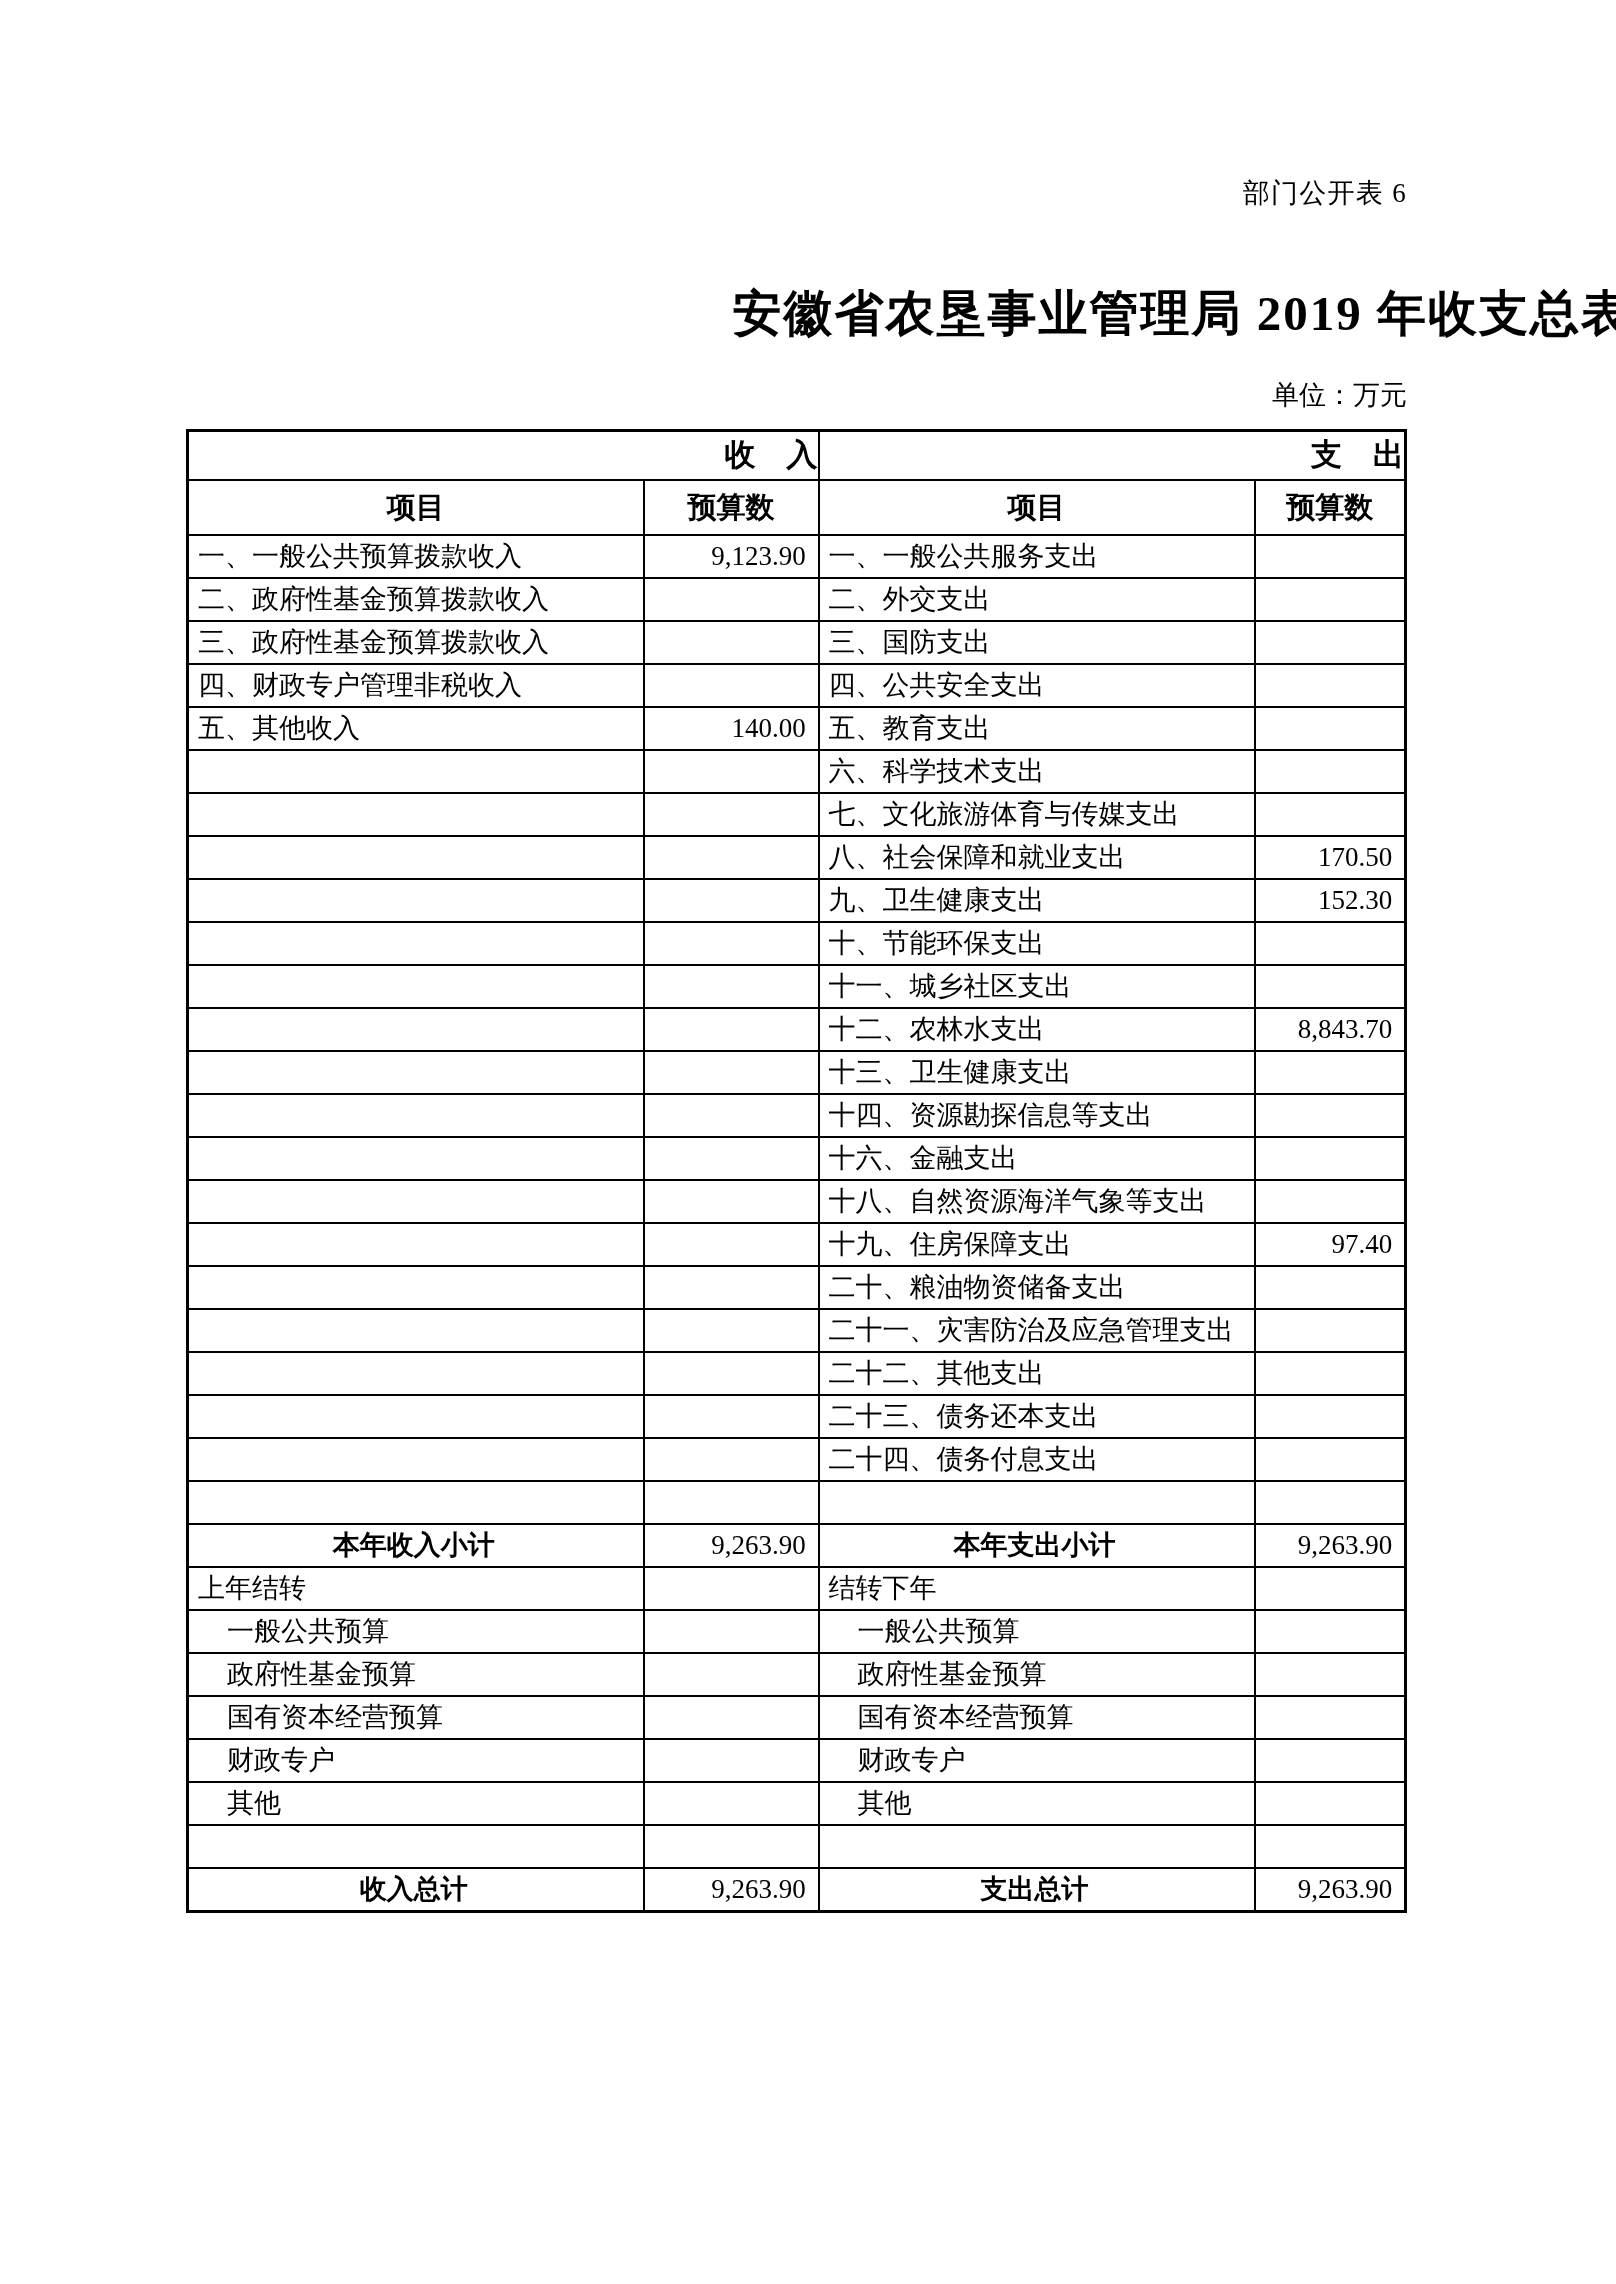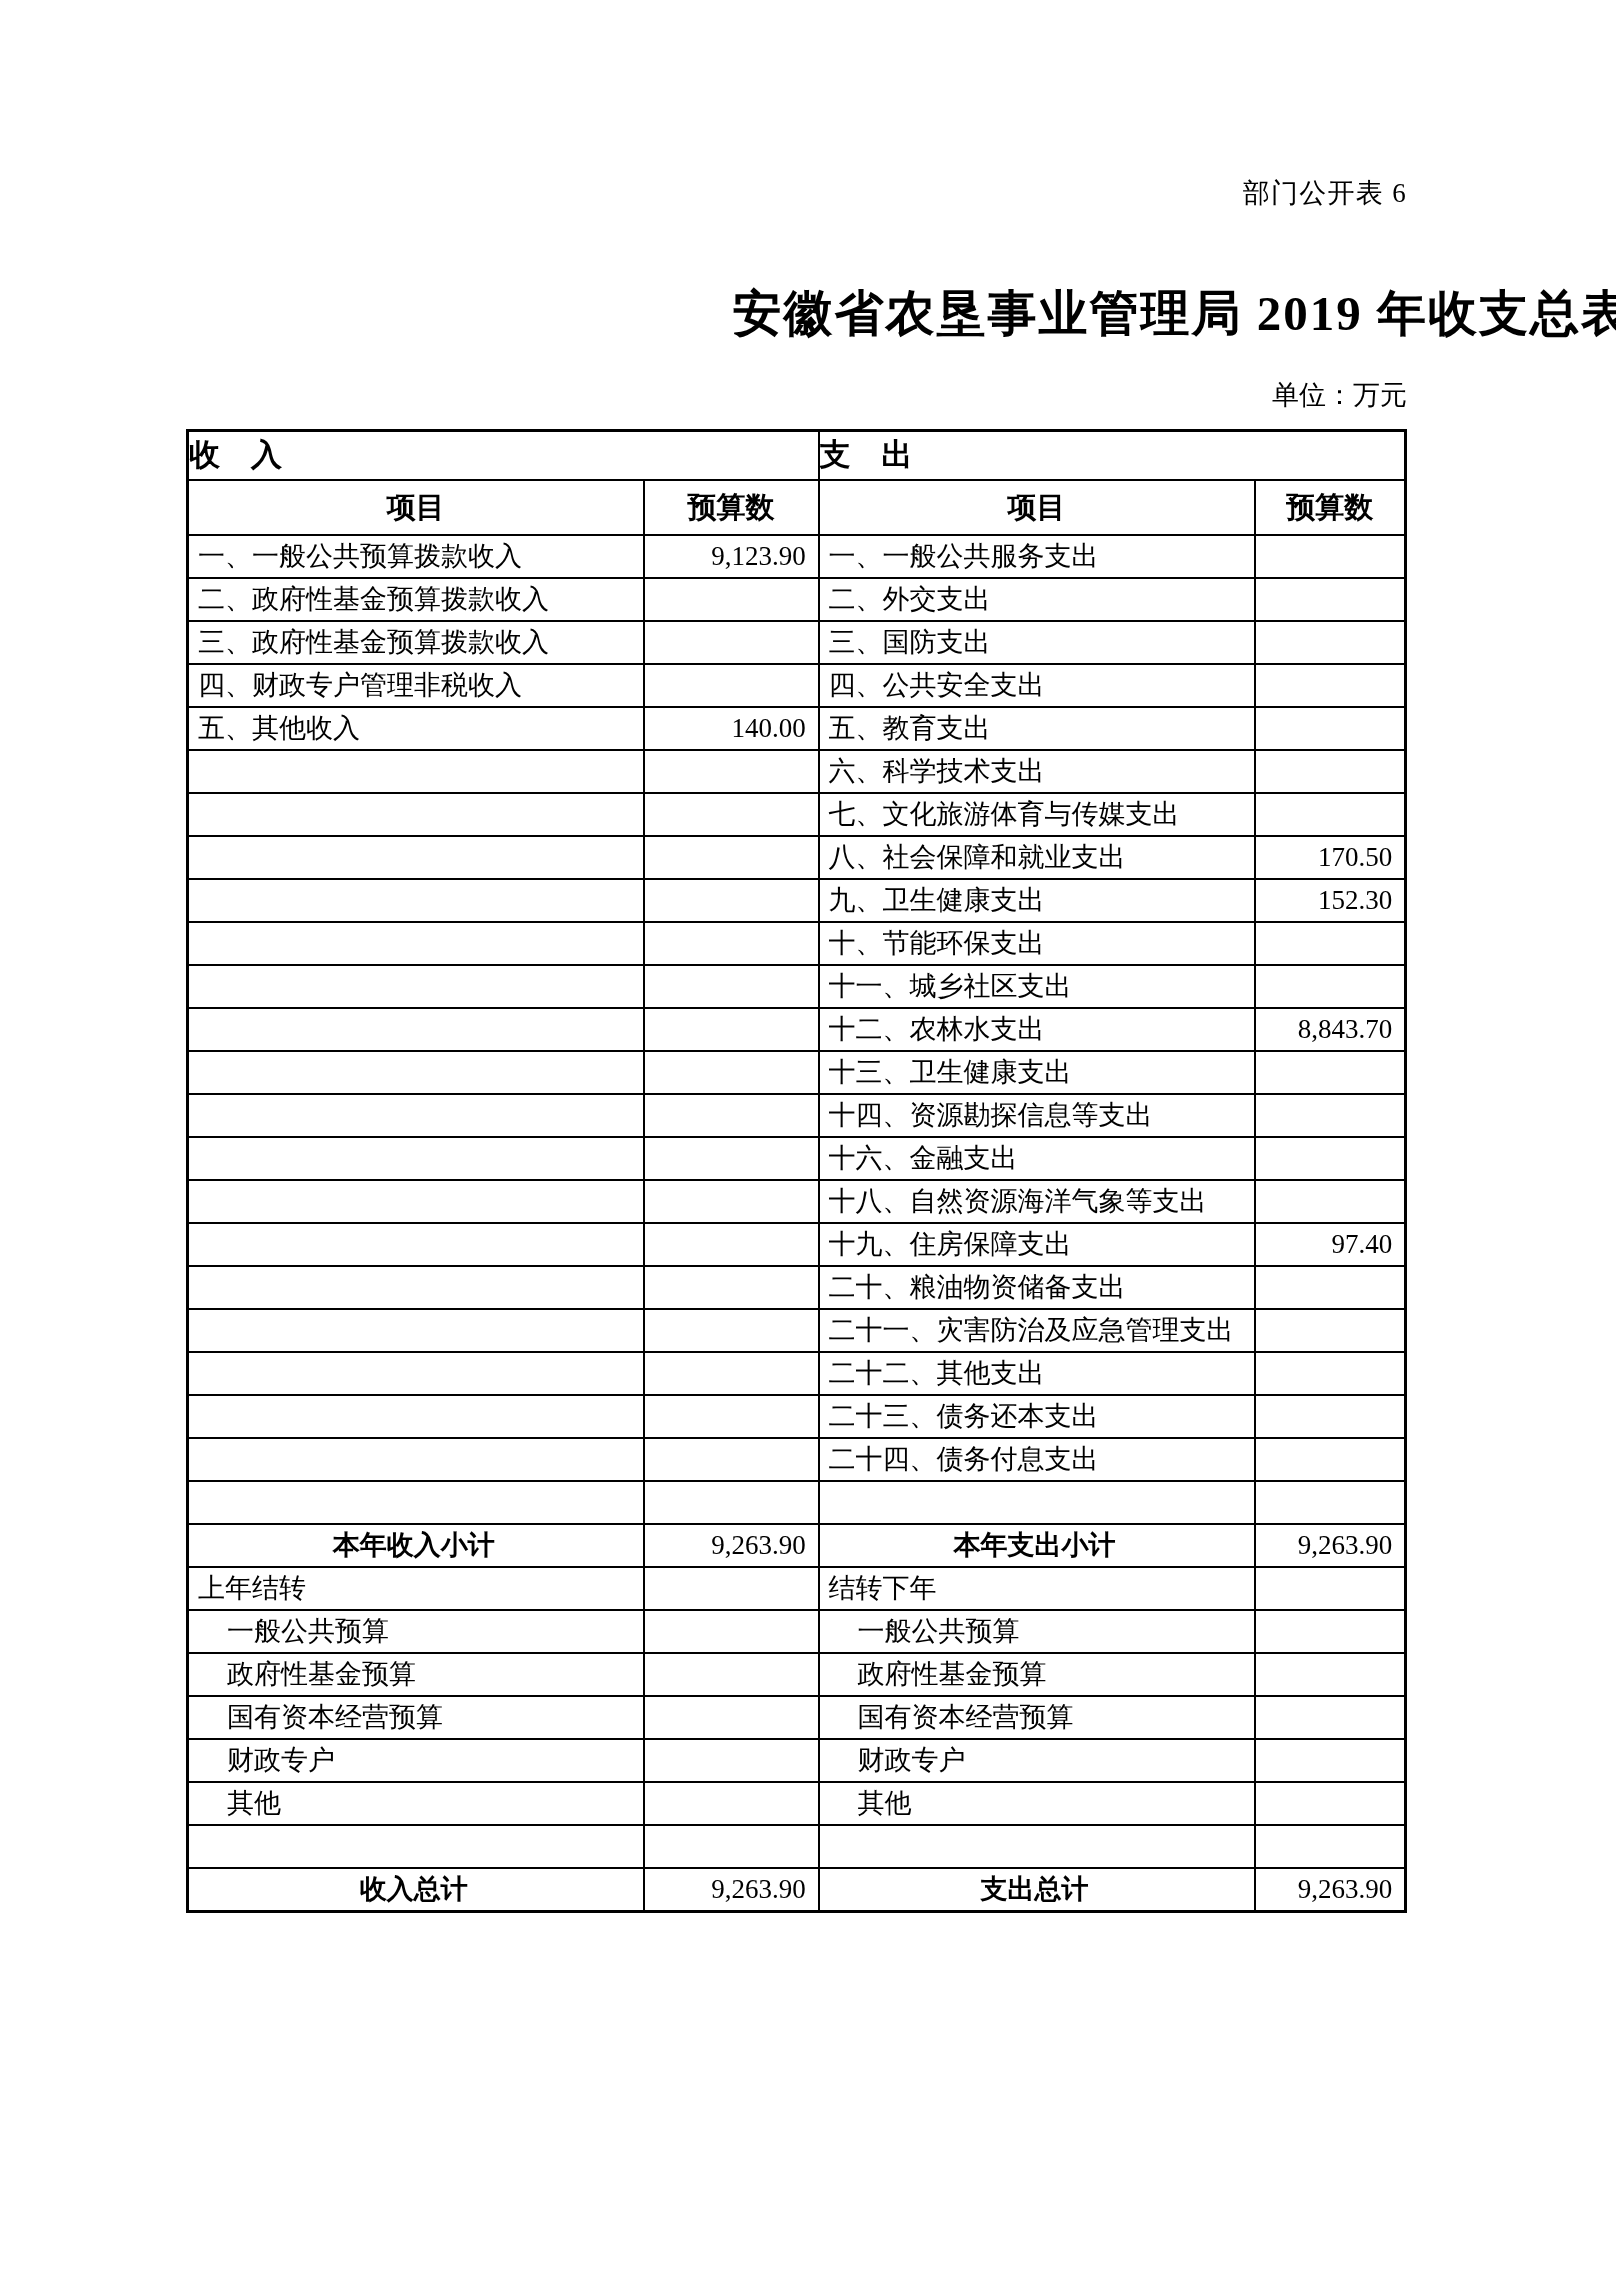--- a/index.html
+++ b/index.html
@@ -59,21 +59,21 @@
     line-height: 1.1;
     overflow: hidden;
     white-space: nowrap;
     vertical-align: middle;
     padding: 0;
   }
   thead tr.section-row th {
     height: 47px;
     font-size: 31px;
     font-weight: bold;
-    text-align: left;
+    text-align: right;
   }
   thead tr.colhead-row th {
     height: 53px;
     font-size: 29px;
     font-weight: bold;
     text-align: center;
   }
   tbody td {
     height: 41px;
   }

